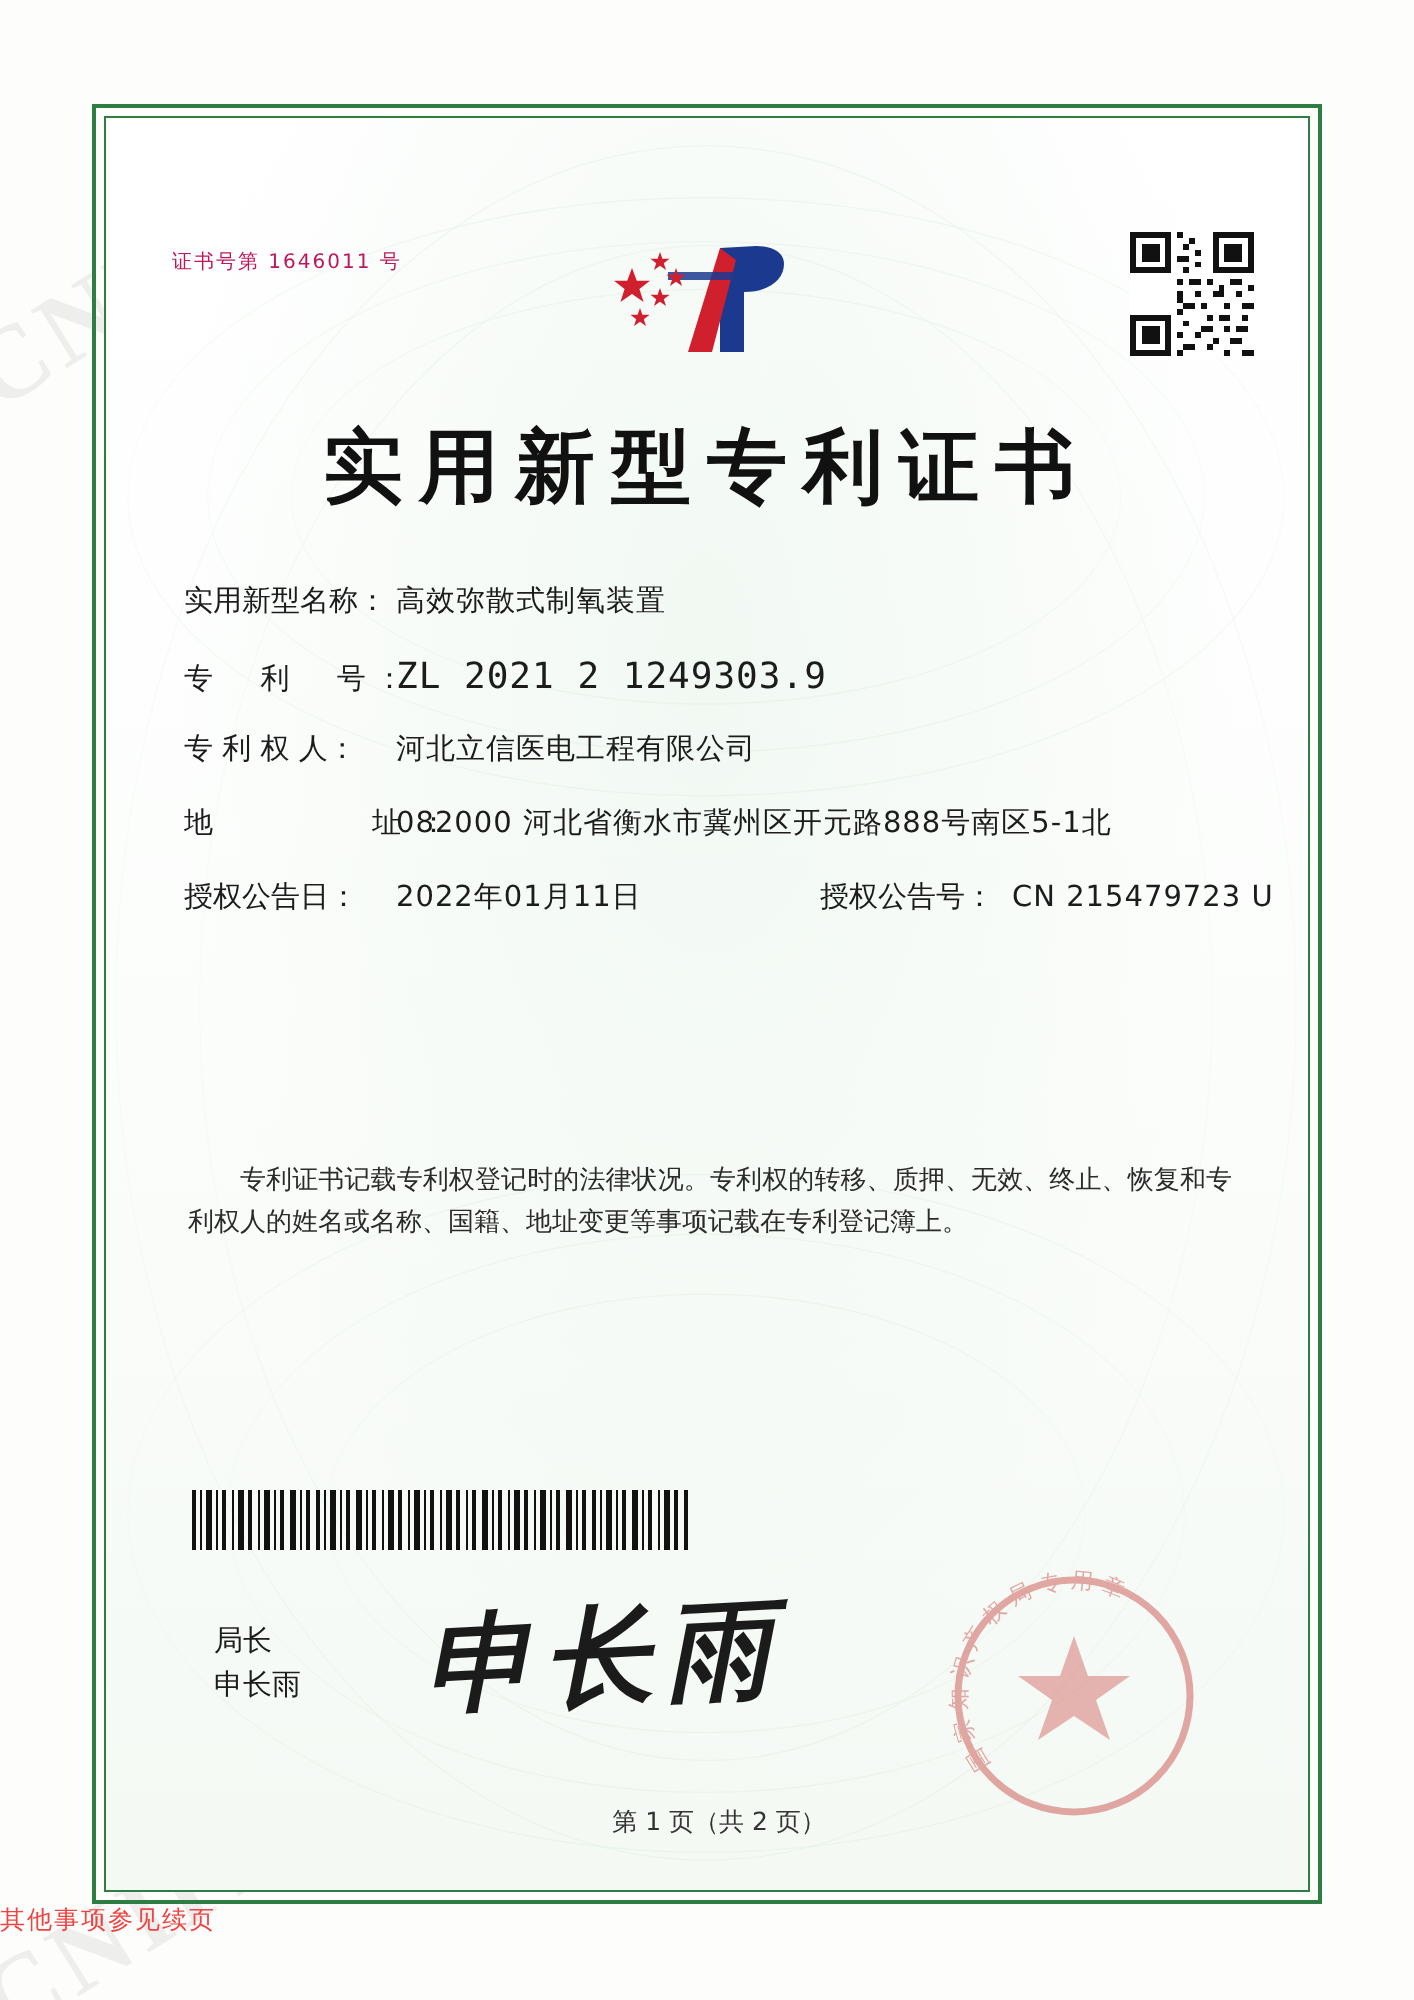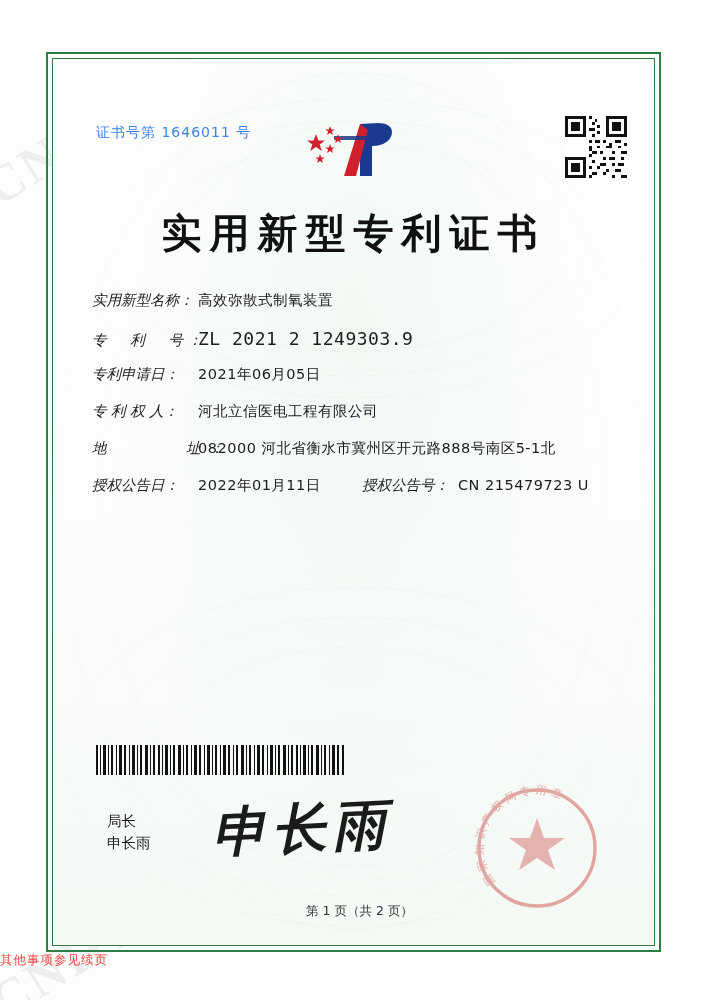--- a/index.html
+++ b/index.html
@@ -79,25 +79,25 @@
     position: absolute;
     left: 52px;
     top: 58px;
     width: 603px;
     height: 888px;
   }
 
   
   .cert-no {
     position: absolute;
-    left: 44px;
+    left: 34px;
     top: 66px;
-    font-size: 14px;
+    font-size: 10px;
     letter-spacing: 1px;
-    color: #3b82f6;
+    color: #be185d;
   }
   .logo {
     position: absolute;
     left: 50%;
     top: 58px;
     transform: translateX(-50%);
     width: 120px;
     height: 70px;
   }
   .qr {
@@ -133,38 +133,37 @@
     position: relative;
     height: 37px;
     font-size: 14.5px;
     color: #1c1c1c;
     white-space: nowrap;
   }
   .field .lbl {
     display: inline-block;
     width: 106px;
     letter-spacing: 0px;
-    font-style: italic;
   }
   .field .lbl.sp4 { letter-spacing: 4.6px; }
   .field .lbl.sp7 { letter-spacing: 9px; }
   .field .val {
     display: inline-block;
     letter-spacing: 0.5px;
   }
   .field .val.mono {
     font-family: "DejaVu Sans Mono", "Liberation Mono", monospace;
     font-size: 18px;
   }
   .field-split .right {
     position: absolute;
     left: 270px;
     top: 0;
   }
-  .field-split .right .lbl { width: 96px; }
+  .field-split .right .lbl { width: 96px; margin-left: 48px; }
 
   
   .paras {
     position: absolute;
     left: 42px;
     top: 522px;
     width: 522px;
     font-size: 13px;
     line-height: 21px;
     color: #2b2b2b;
@@ -366,37 +365,35 @@
     <div class="title">实用新型专利证书</div>
 
     <div class="fields">
       <div class="field">
         <span class="lbl">实用新型名称：</span><span class="val">高效弥散式制氧装置</span>
       </div>
       <div class="field">
         <span class="lbl sp4">专　利　号：</span><span class="val mono">ZL 2021 2 1249303.9</span>
       </div>
       <div class="field">
-        <span class="lbl">专利申请日：</span><span class="val">2021年06月05日</span>
-      </div>
-      <div class="field">
         <span class="lbl">专 利 权 人：</span><span class="val">河北立信医电工程有限公司</span>
       </div>
       <div class="field">
         <span class="lbl sp7">地　　　址：</span><span class="val">082000 河北省衡水市冀州区开元路888号南区5-1北</span>
       </div>
       <div class="field field-split">
         <span class="lbl">授权公告日：</span><span class="val">2022年01月11日</span>
         <span class="right">
           <span class="lbl">授权公告号：</span><span class="val">CN 215479723 U</span>
         </span>
       </div>
     </div>
 
     <div class="paras">
+      <p>专利证书记载专利权登记时的法律状况。专利权的转移、质押、无效、终止、恢复和专利权人的姓名或名称、国籍、地址变更等事项记载在专利登记簿上。</p>
     </div>
 
     <svg class="barcode" viewBox="0 0 250 30" shape-rendering="crispEdges">
       <g fill="#111111">
         <rect x="0" y="0" width="2" height="30"></rect>
           <rect x="4" y="0" width="1" height="30"></rect>
         <rect x="7" y="0" width="3" height="30"></rect>
           <rect x="12" y="0" width="1" height="30"></rect>
         <rect x="15" y="0" width="2" height="30"></rect>
           <rect x="20" y="0" width="1" height="30"></rect>

